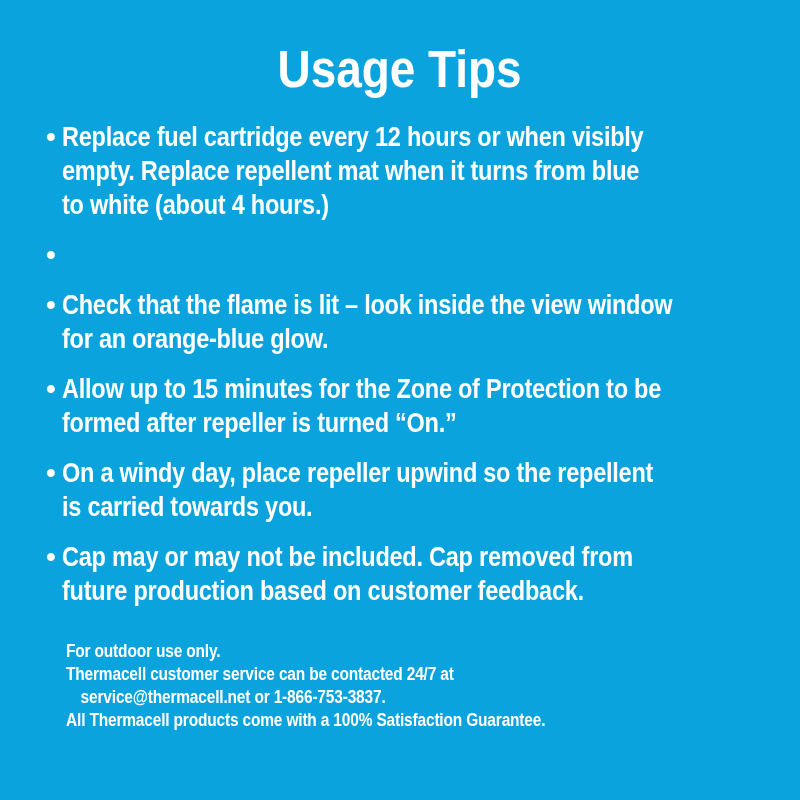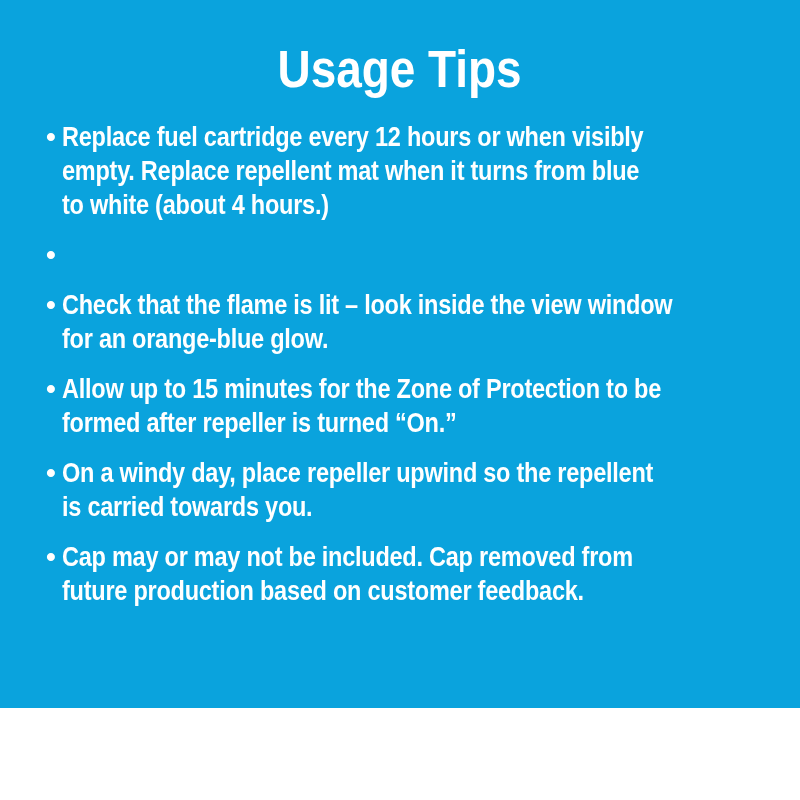--- a/index.html
+++ b/index.html
@@ -1,19 +1,19 @@
 <!DOCTYPE html>
 <html><head>
 <meta charset="utf-8">
 <style>
   html, body { margin: 0; padding: 0; }
   .canvas {
     position: relative;
     width: 800px;
-    height: 708px;
+    height: 800px;
     background: #0aa3dd;
     box-sizing: border-box;
     padding-top: 42px;
     overflow: hidden;
     font-family: "Liberation Sans", "DejaVu Sans", sans-serif;
     font-weight: bold;
     color: #ffffff;
     -webkit-font-smoothing: antialiased;
   }
   .title {
@@ -114,14 +114,20 @@
       </li>
       <li class="bullet">
         <span class="marker">•</span>
         <div class="lines">
           <span class="line">Cap may or may not be included. Cap removed from</span>
           <span class="line">future production based on customer feedback.</span>
         </div>
       </li>
     </ul>
 
+  <div class="footer">
+      <span class="line">For outdoor use only.</span>
+      <span class="line">Thermacell customer service can be contacted 24/7 at</span>
+      <span class="line indent">service@thermacell.net or 1-866-753-3837.</span>
+      <span class="line">All Thermacell products come with a 100% Satisfaction Guarantee.</span>
+    </div>
 
 </div>
 
 </body></html>

